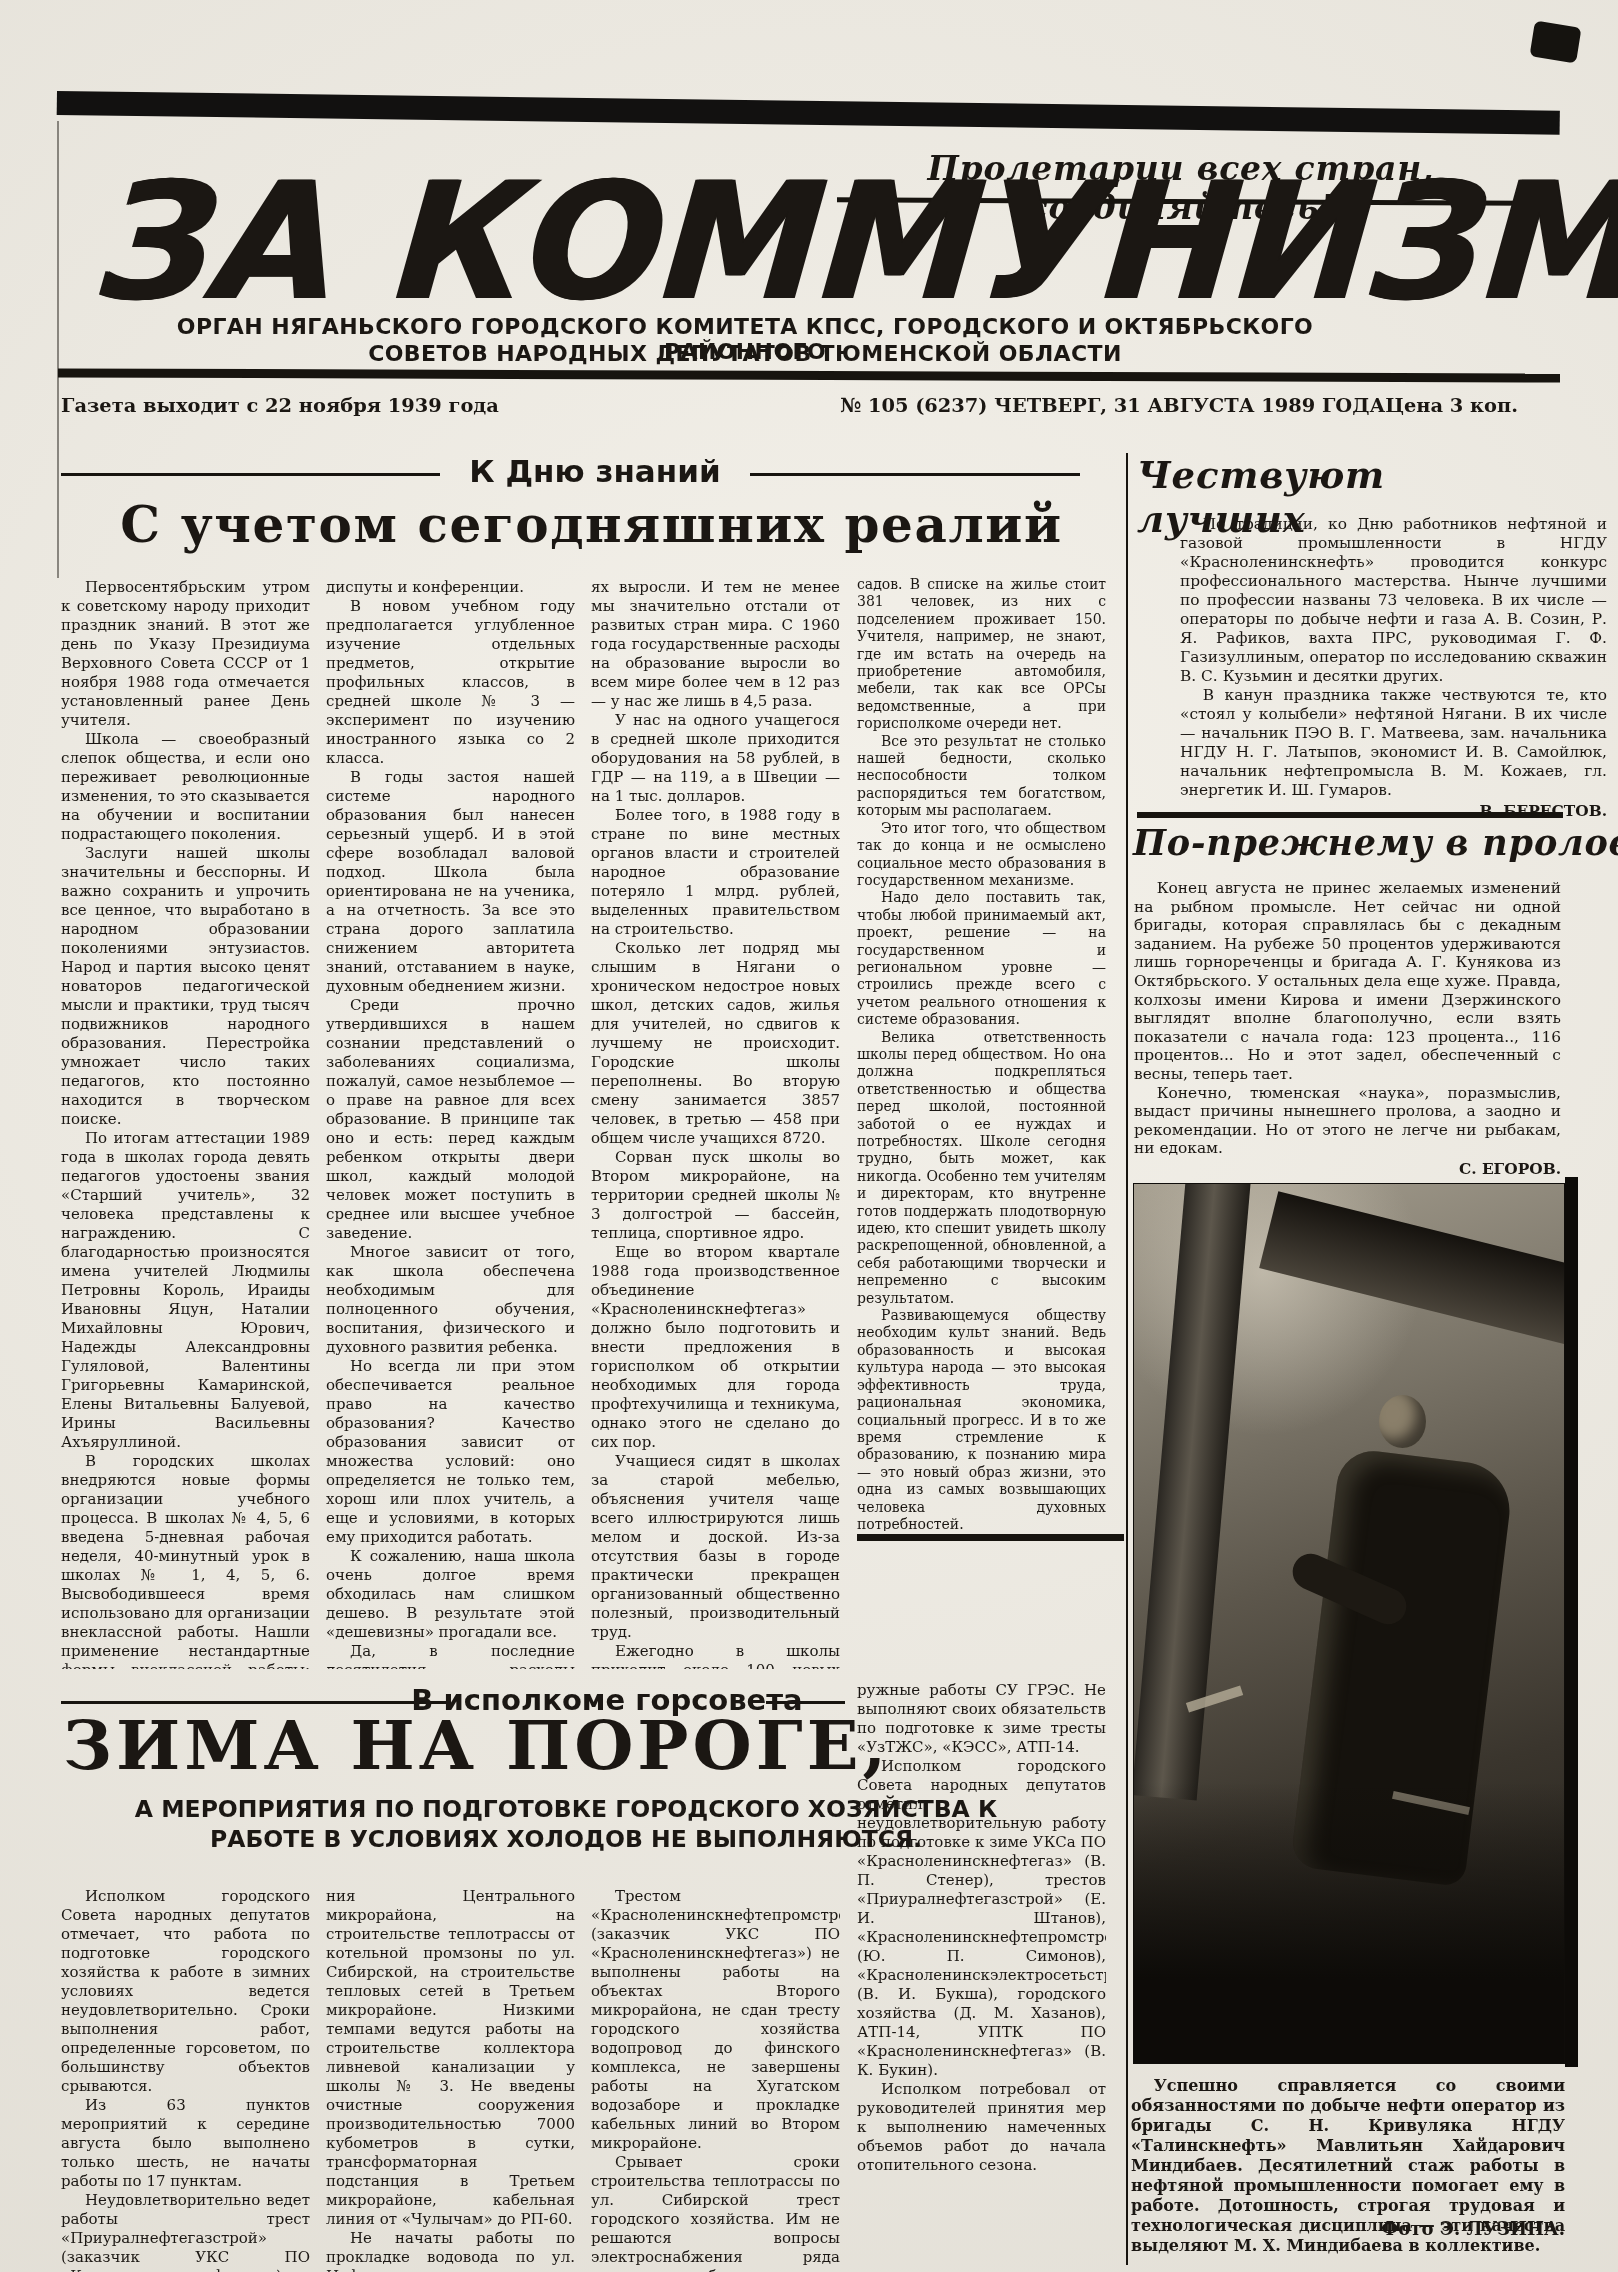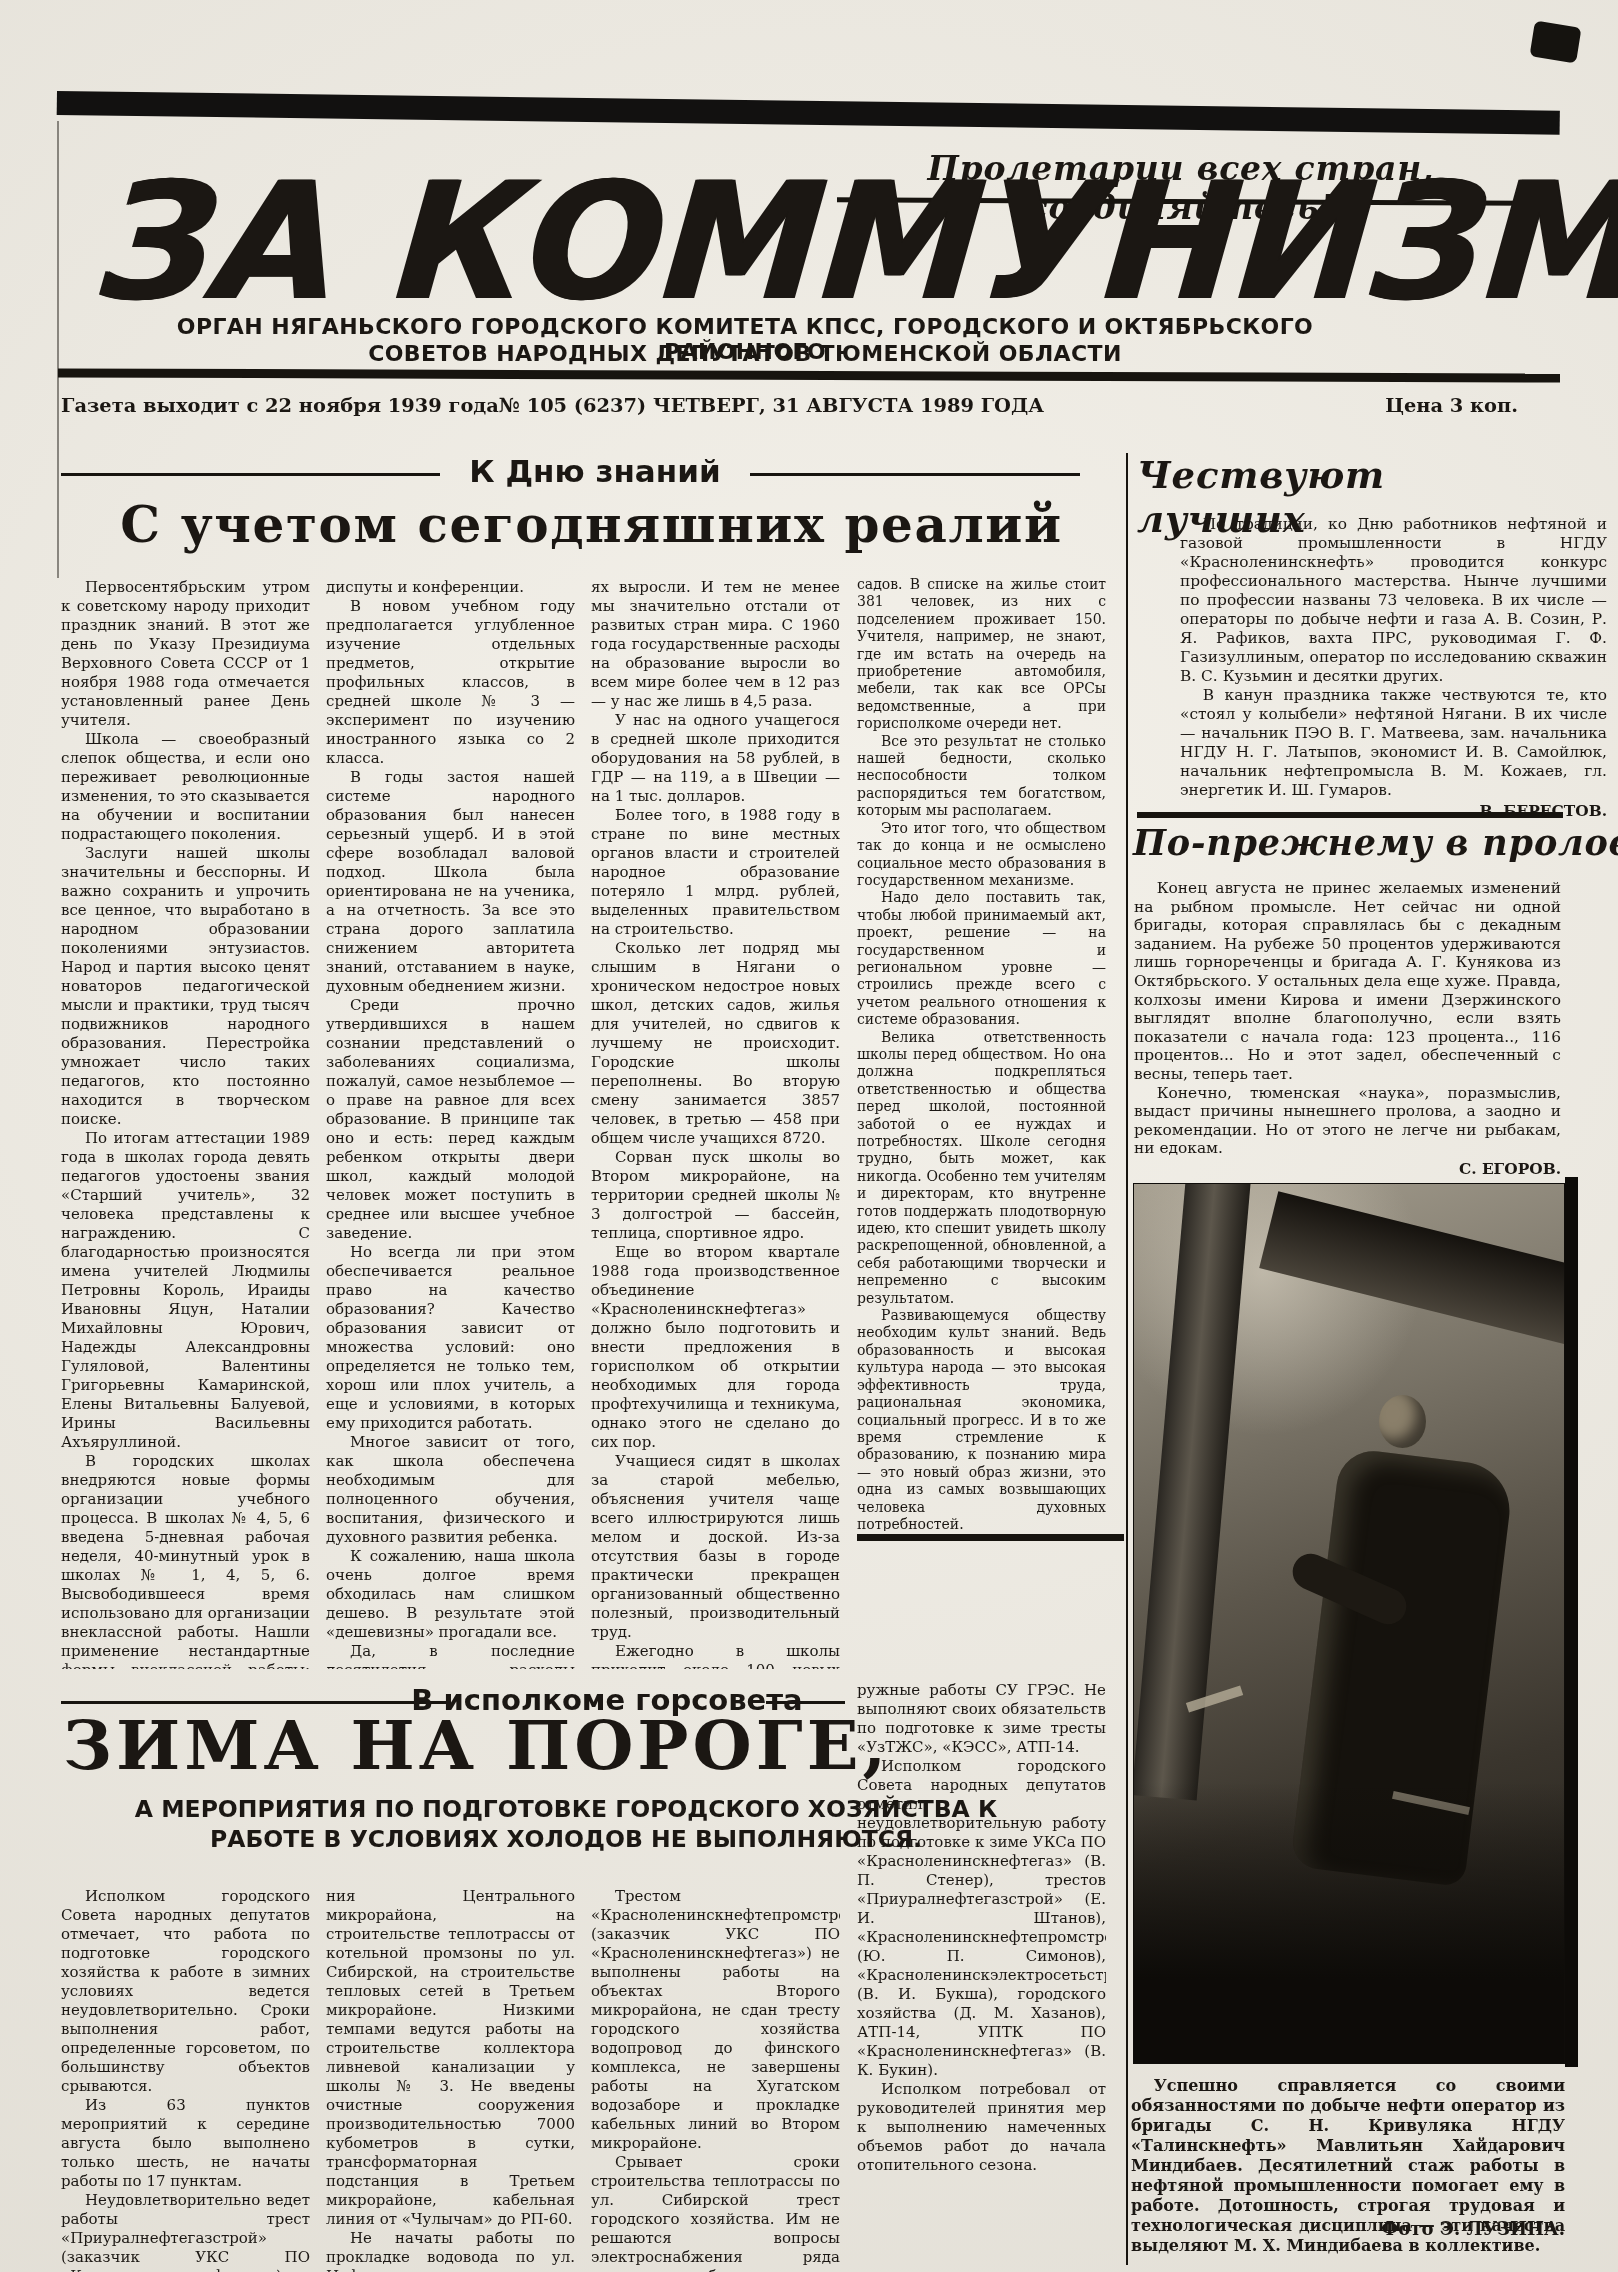--- a/index.html
+++ b/index.html
@@ -25,21 +25,21 @@
           font-family:"DejaVu Sans",sans-serif;font-weight:bold;font-style:italic;
           font-size:159px;line-height:147px;letter-spacing:0.8px;
           transform:skewX(-5deg) scaleY(1.02);transform-origin:center;
           text-shadow:2px 0 0 currentColor,-1.2px 0 0 currentColor;}
   .orgline{left:138px;width:1214px;text-align:center;font-weight:bold;font-size:22px;
           font-family:"DejaVu Sans",sans-serif;letter-spacing:0.4px;}
   .headrule{left:58px;top:371px;width:1502px;height:9px;transform:rotate(.2deg);}
   .dateline{left:61px;top:394px;width:1497px;display:flex;align-items:baseline;
           font-weight:bold;font-size:19.4px;}
   .dateline .founded{}
-  .dateline .issue{flex:1;text-align:left;}
+  .dateline .issue{flex:1;text-align:right;}
   .dateline .price{margin-right:40px;}
   
   .kicker{font-family:"DejaVu Sans",sans-serif;font-weight:bold;}
   .lead-kicker{left:69px;top:453px;width:1052px;text-align:center;font-size:31px;}
   .lead-kicker-rule-l{left:61px;top:473px;width:379px;height:3.2px;}
   .lead-kicker-rule-r{left:750px;top:473px;width:330px;height:3.2px;}
   .lead-headline{left:61px;top:495px;width:1061px;text-align:center;
           font-weight:bold;font-size:50px;letter-spacing:1.6px;}
   .rt-headline{font-style:italic;font-weight:bold;letter-spacing:0.8px;}
   
@@ -131,22 +131,22 @@
     <p>Заслуги нашей школы значительны и бесспорны. И важно сохранить и упрочить все ценное, что выработано в народном образовании поколениями энтузиастов. Народ и партия высоко ценят новаторов педагогической мысли и практики, труд тысяч подвижников народного образования. Перестройка умножает число таких педагогов, кто постоянно находится в творческом поиске.</p>
     <p>По итогам аттестации 1989 года в школах города девять педагогов удостоены звания «Старший учитель», 32 человека представлены к награждению. С благодарностью произносятся имена учителей Людмилы Петровны Король, Ираиды Ивановны Яцун, Наталии Михайловны Юрович, Надежды Александровны Гуляловой, Валентины Григорьевны Камаринской, Елены Витальевны Балуевой, Ирины Васильевны Ахъяруллиной.</p>
     <p>В городских школах внедряются новые формы организации учебного процесса. В школах № 4, 5, 6 введена 5-дневная рабочая неделя, 40-минутный урок в школах № 1, 4, 5, 6. Высвободившееся время использовано для организации внеклассной работы. Нашли применение нестандартные формы внеклассной работы: политбои, политспектакли,</p>
   </div>
 
   <div class="abs bodycol maincol" style="left:326px;">
     <p class="cont">диспуты и конференции.</p>
     <p>В новом учебном году предполагается углубленное изучение отдельных предметов, открытие профильных классов, в средней школе № 3 — эксперимент по изучению иностранного языка со 2 класса.</p>
     <p>В годы застоя нашей системе народного образования был нанесен серьезный ущерб. И в этой сфере возобладал валовой подход. Школа была ориентирована не на ученика, а на отчетность. За все это страна дорого заплатила снижением авторитета знаний, отставанием в науке, духовным обеднением жизни.</p>
     <p>Среди прочно утвердившихся в нашем сознании представлений о заболеваниях социализма, пожалуй, самое незыблемое — о праве на равное для всех образование. В принципе так оно и есть: перед каждым ребенком открыты двери школ, каждый молодой человек может поступить в среднее или высшее учебное заведение.</p>
+    <p>Многое зависит от того, как школа обеспечена необходимым для полноценного обучения, воспитания, физического и духовного развития ребенка.</p>
     <p>Но всегда ли при этом обеспечивается реальное право на качество образования? Качество образования зависит от множества условий: оно определяется не только тем, хорош или плох учитель, а еще и условиями, в которых ему приходится работать.</p>
-    <p>Многое зависит от того, как школа обеспечена необходимым для полноценного обучения, воспитания, физического и духовного развития ребенка.</p>
     <p>К сожалению, наша школа очень долгое время обходилась нам слишком дешево. В результате этой «дешевизны» прогадали все.</p>
     <p>Да, в последние десятилетия расходы государства на содержание одного учащегося в учебных заведени-</p>
   </div>
 
   <div class="abs bodycol maincol" style="left:591px;">
     <p class="cont">ях выросли. И тем не менее мы значительно отстали от развитых стран мира. С 1960 года государственные расходы на образование выросли во всем мире более чем в 12 раз — у нас же лишь в 4,5 раза.</p>
     <p>У нас на одного учащегося в средней школе приходится оборудования на 58 рублей, в ГДР — на 119, а в Швеции — на 1 тыс. долларов.</p>
     <p>Более того, в 1988 году в стране по вине местных органов власти и строителей народное образование потеряло 1 млрд. рублей, выделенных правительством на строительство.</p>
     <p>Сколько лет подряд мы слышим в Нягани о хроническом недострое новых школ, детских садов, жилья для учителей, но сдвигов к лучшему не происходит. Городские школы переполнены. Во вторую смену занимается 3857 человек, в третью — 458 при общем числе учащихся 8720.</p>
     <p>Сорван пуск школы во Втором микрорайоне, на территории средней школы № 3 долгострой — бассейн, теплица, спортивное ядро.</p>

